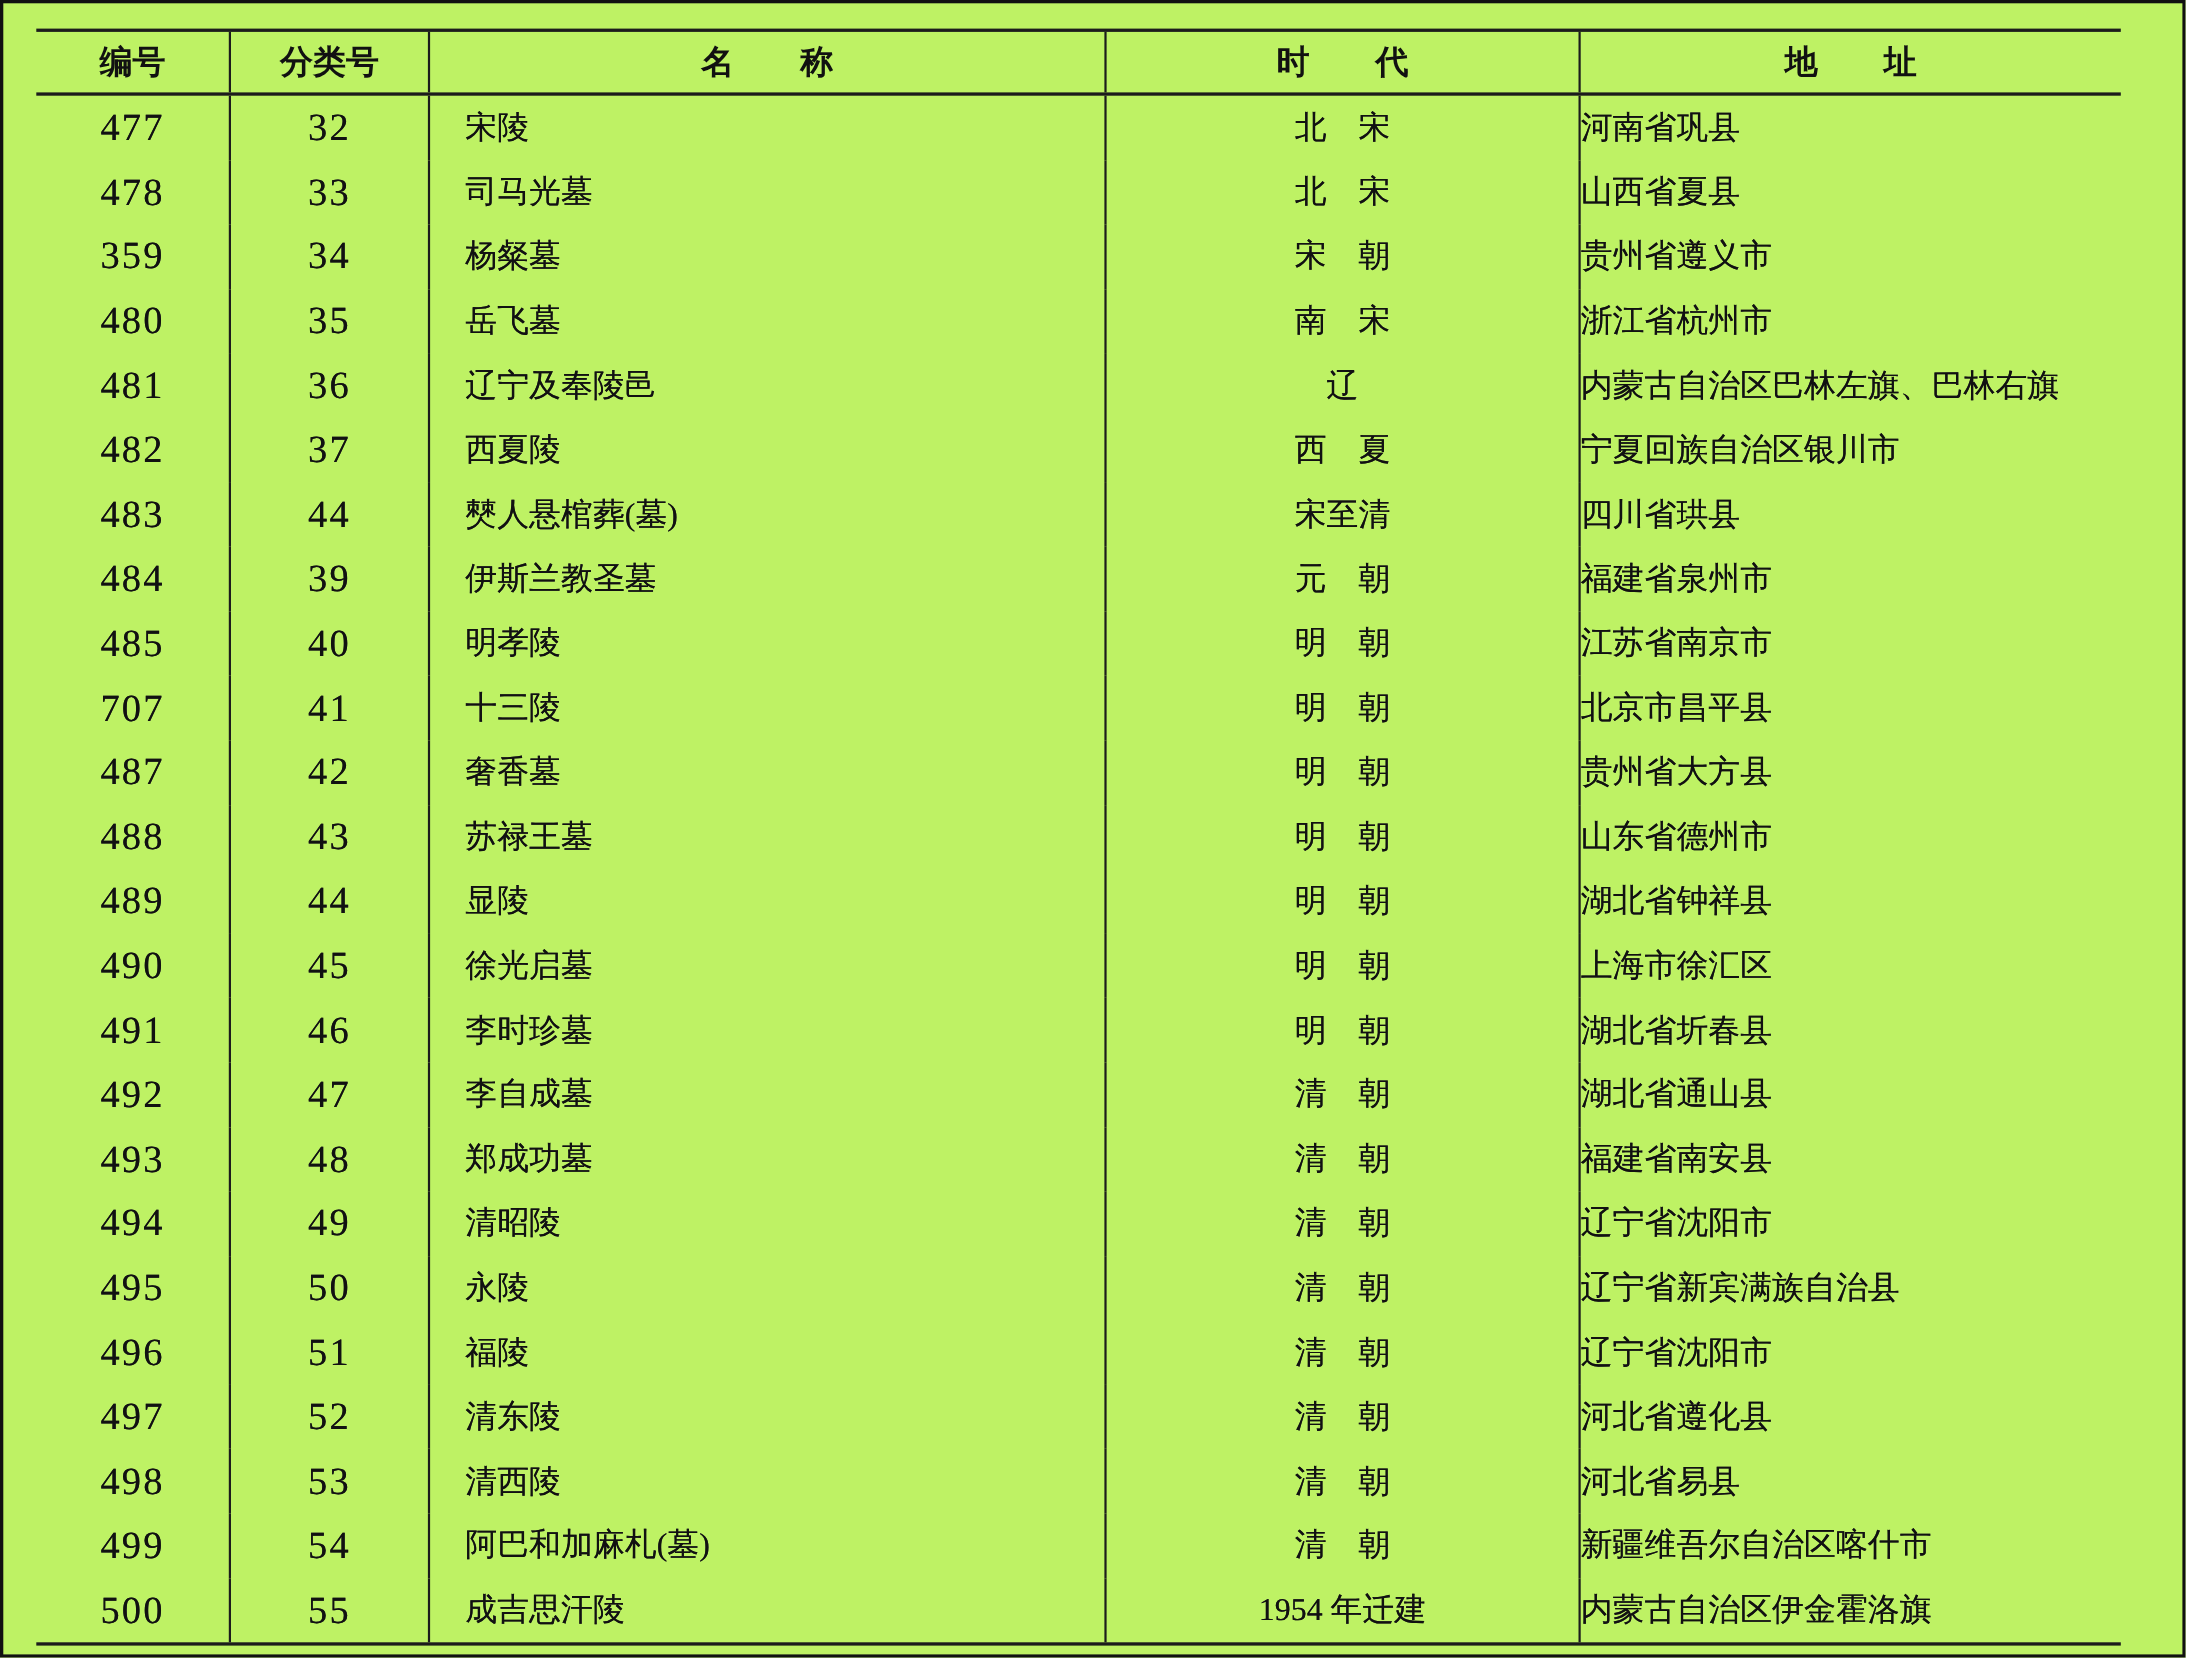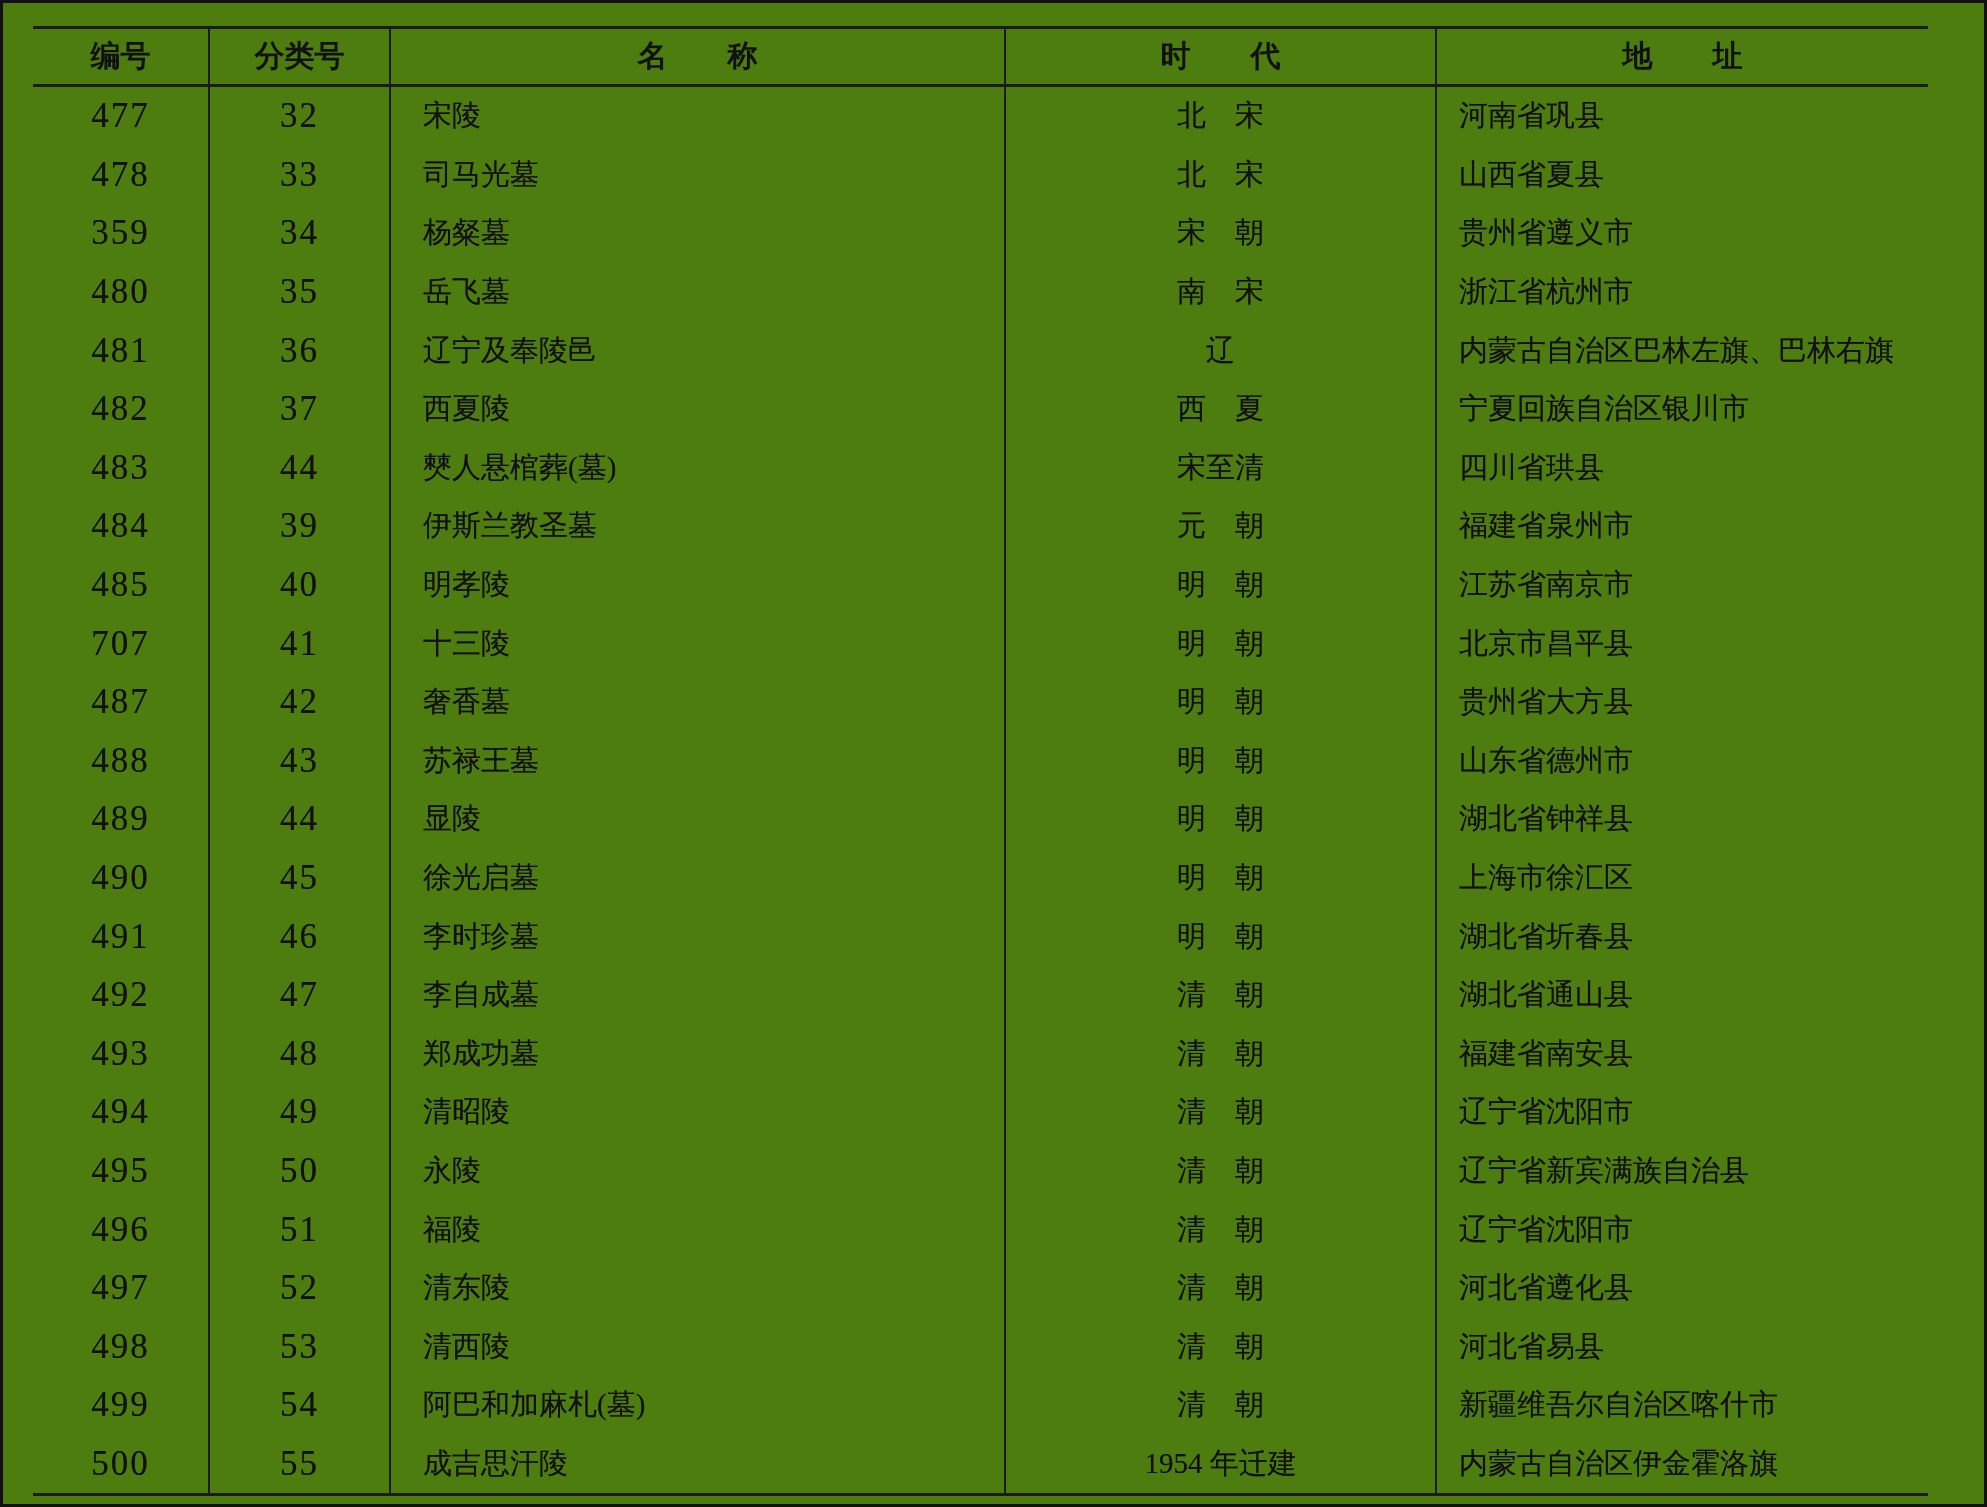--- a/index.html
+++ b/index.html
@@ -4,21 +4,21 @@
 <style>
   html, body {
     margin: 0;
     padding: 0;
     background: #e8e8e8;
   }
   .page {
     position: relative;
     width: 1987px;
     height: 1507px;
-    background: #4d7c0f;
+    background: #bef264;
     border: 3px solid #111;
     box-sizing: border-box;
     overflow: hidden;
     font-family: "Liberation Serif", "DejaVu Serif", serif;
     color: #111;
   }
   .scan-table {
     position: absolute;
     left: 30px;
     top: 23px;
@@ -46,21 +46,21 @@
     display: flex;
     align-items: center;
     box-sizing: border-box;
     white-space: nowrap;
     overflow: visible;
   }
   .cell.c-no, .cell.c-cls, .cell.c-era {
     justify-content: center;
   }
   .cell.c-name { padding-left: 32px; }
-  .cell.c-addr { padding-left: 22px; }
+  .cell.c-addr { }
   .cell.c-head { justify-content: center; }
   
   .cell.b-right { border-right: 2px solid #1c1c1c; }
   .c-no, .c-cls {
     font-size: 35px;
     letter-spacing: 2px;
   }
   .trow.data .cell {
     text-shadow: 0 0 0.6px #333; 
   }

